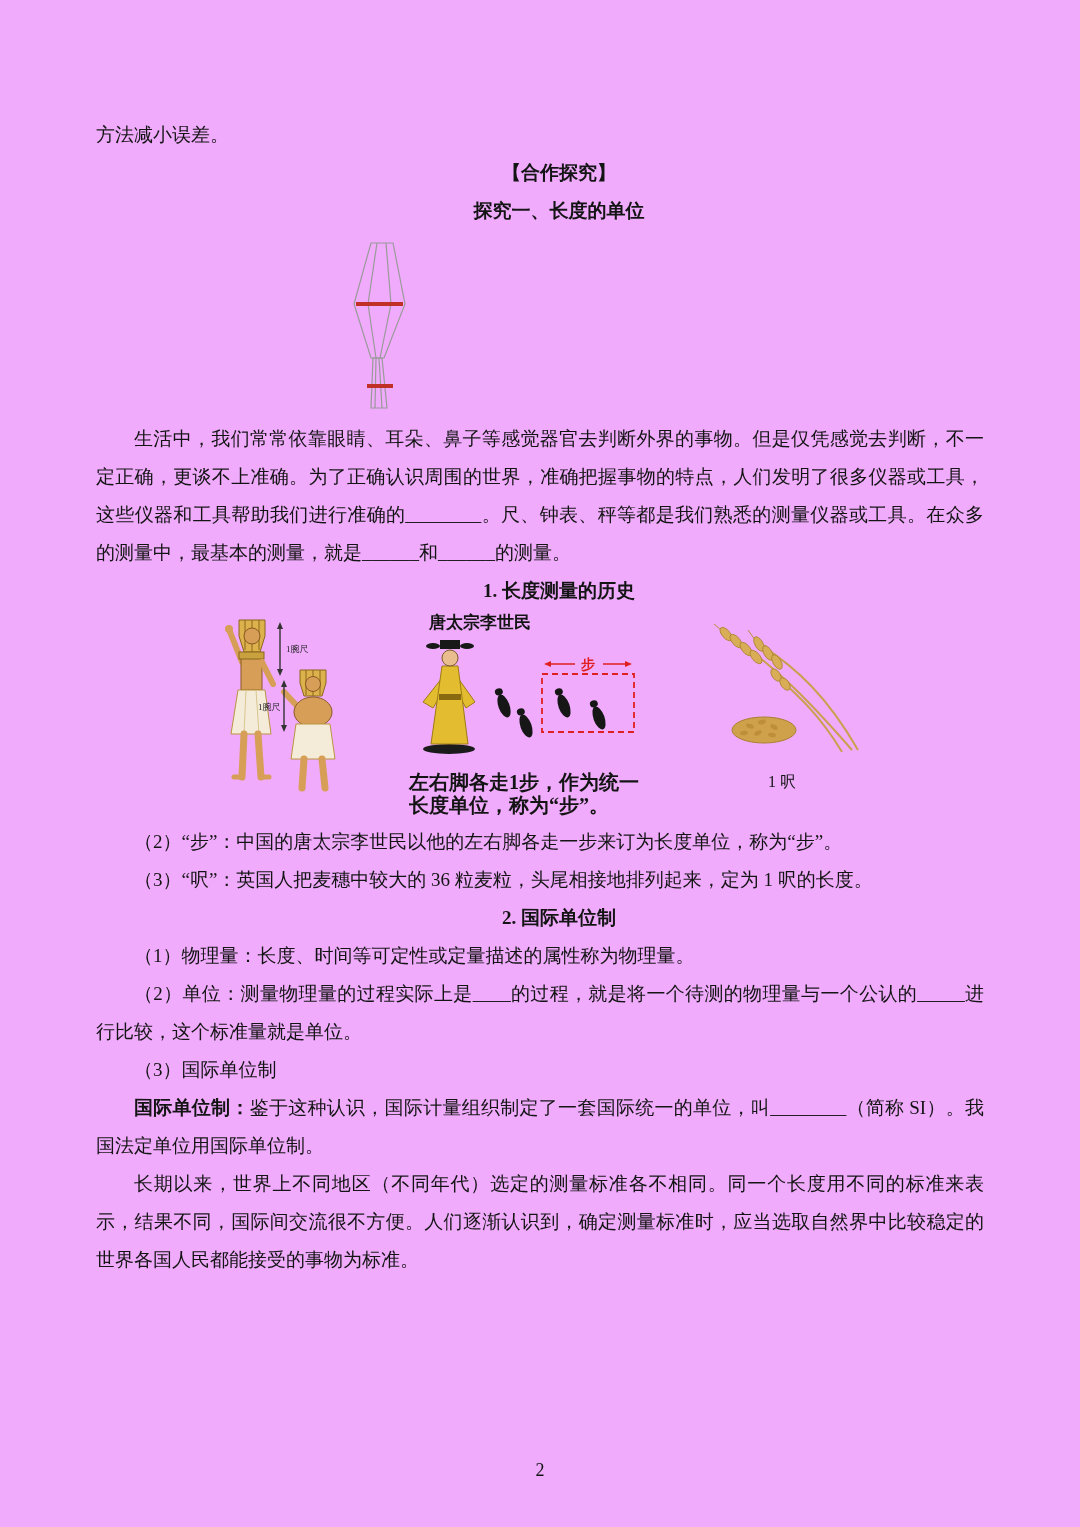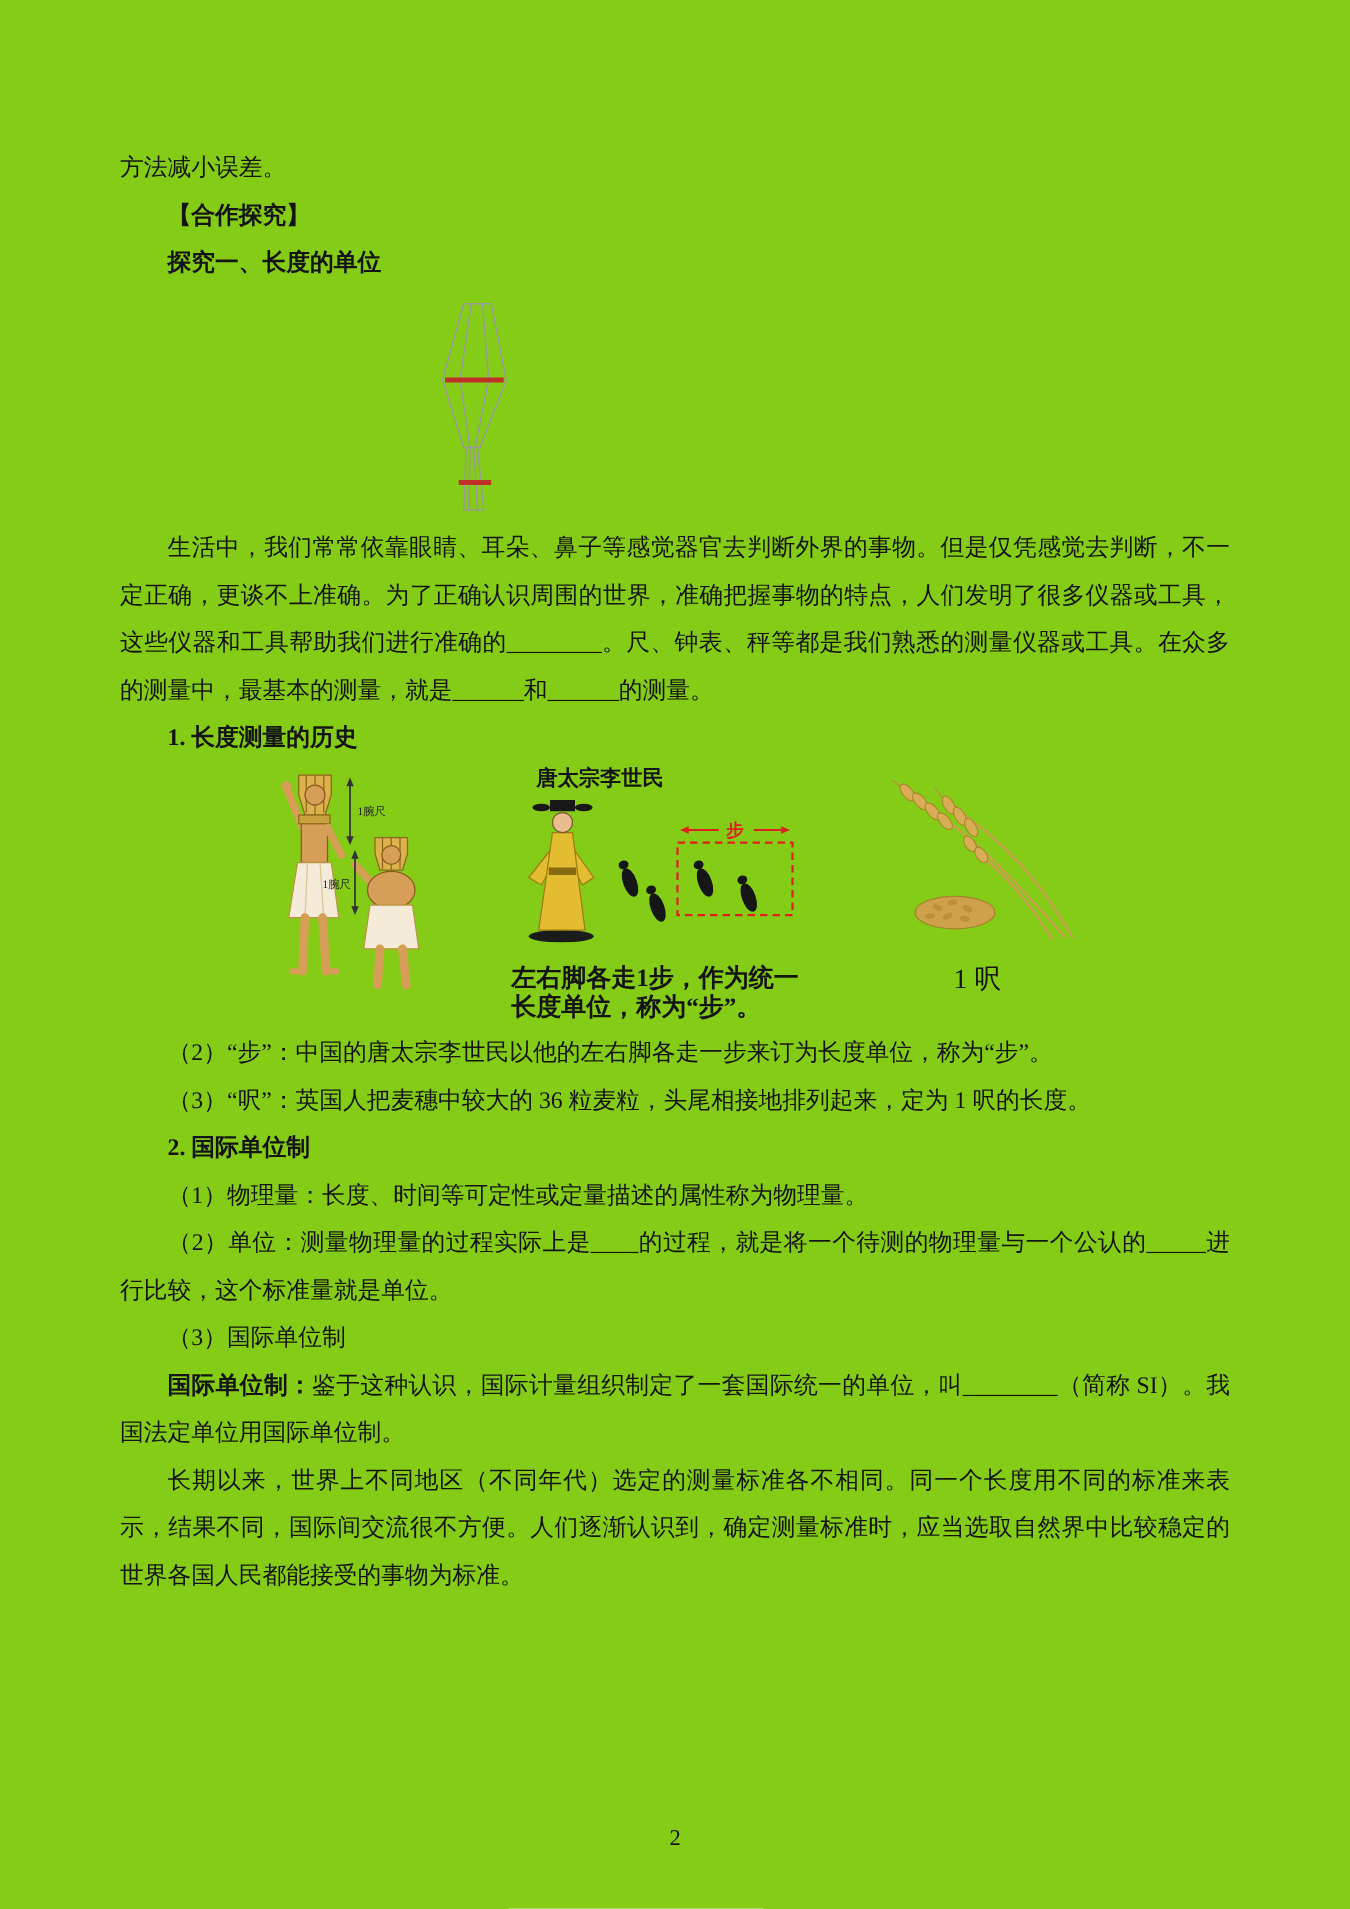--- a/index.html
+++ b/index.html
@@ -1,41 +1,41 @@
 <!DOCTYPE html>
 <html><head>
 <meta charset="utf-8">
 <title>Worksheet Page</title>
 <style>
   html,body{margin:0;padding:0;background:#ffffff;}
   .page{
-    width:1080px;height:1527px;position:relative;background:#84cc16;
+    width:1080px;height:1527px;position:relative;background:#f0abfc;
     font-family:"Liberation Serif","DejaVu Serif",serif;color:#141414;
     overflow:hidden;
   }
   .content{
     position:absolute;left:96px;right:96px;top:116px;
     font-size:19px;line-height:38px;
   }
   p{margin:0;padding:0;}
   .body{text-align:justify;text-indent:2em;}
   .noindent{text-indent:0;}
-  .h{font-weight:700;text-indent:2em;text-align:left;}
+  .h{font-weight:700;text-indent:2em;text-align:center;}
   .illusion{margin:10px 0 10px 235px;height:170px;}
   .figrow{
     display:flex;justify-content:space-between;align-items:flex-start;
     padding:2px 112px 0 100px;margin-bottom:6px;
   }
   .figrow figure{margin:0;padding:0;}
   .fig-egypt{width:165px;}
   .fig-emp{width:235px;}
   .fig-wheat{width:180px;padding-top:8px;}
   .emp-title{font-weight:700;font-size:17px;line-height:22px;margin:0 0 2px 20px;}
   .emp-cap{font-weight:700;font-size:20px;line-height:23px;margin-top:4px;text-align:left;}
-  .wheat-cap{font-size:22px;line-height:26px;text-align:center;margin-top:4px;}
+  .wheat-cap{font-size:16px;line-height:26px;text-align:center;margin-top:4px;}
   .pageno{
     position:absolute;left:0;right:0;bottom:46px;text-align:center;
     font-size:18px;
   }
   svg text{font-family:"Liberation Serif","DejaVu Serif",serif;}
 </style>
 </head>
 <body>
 
 <div class="page">

